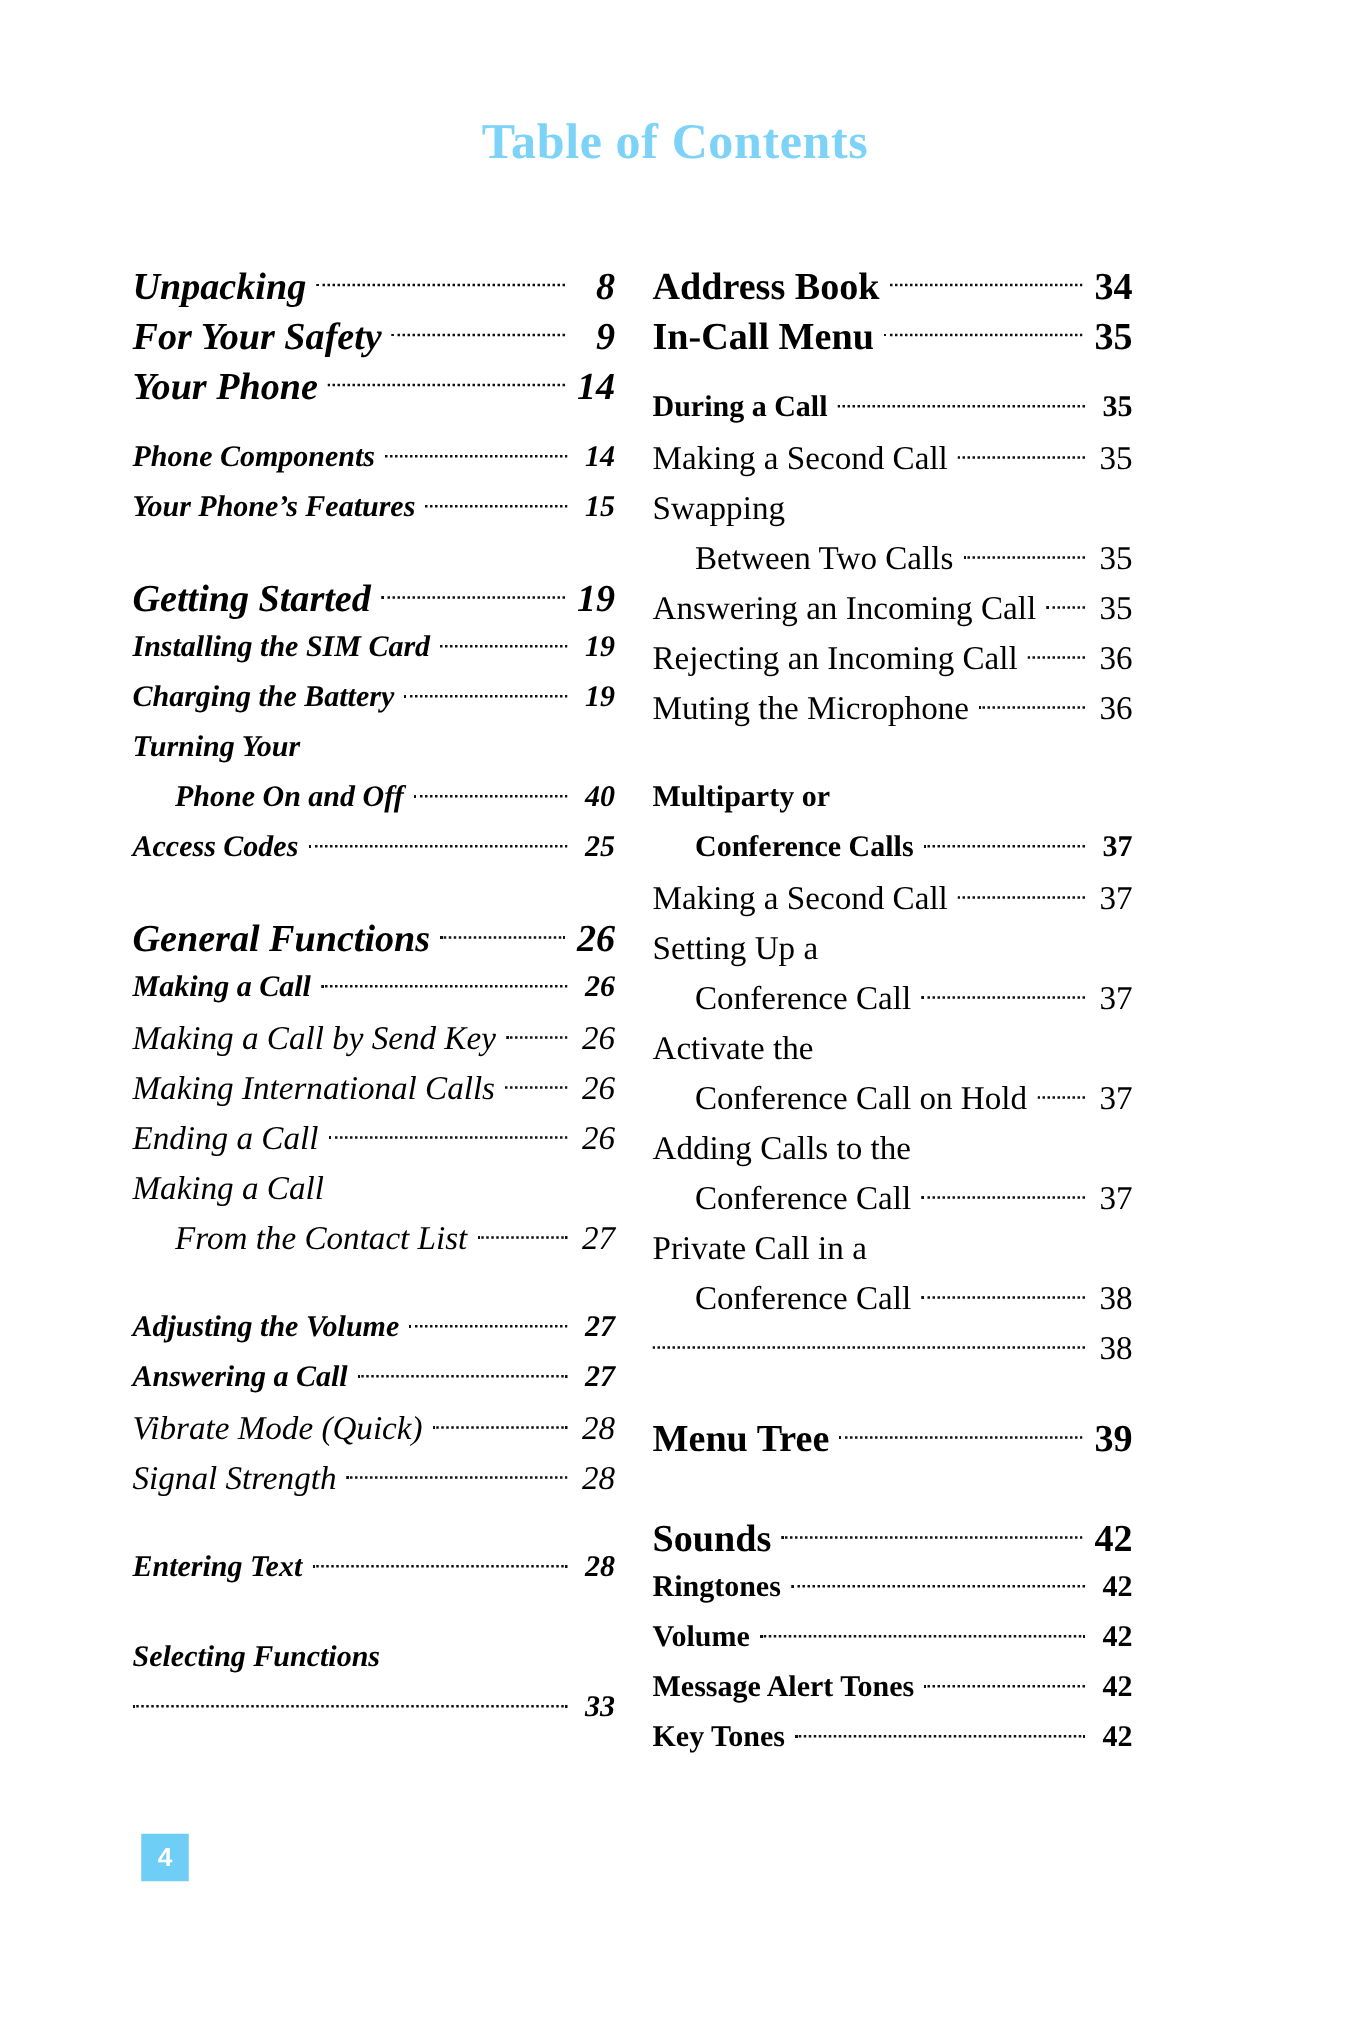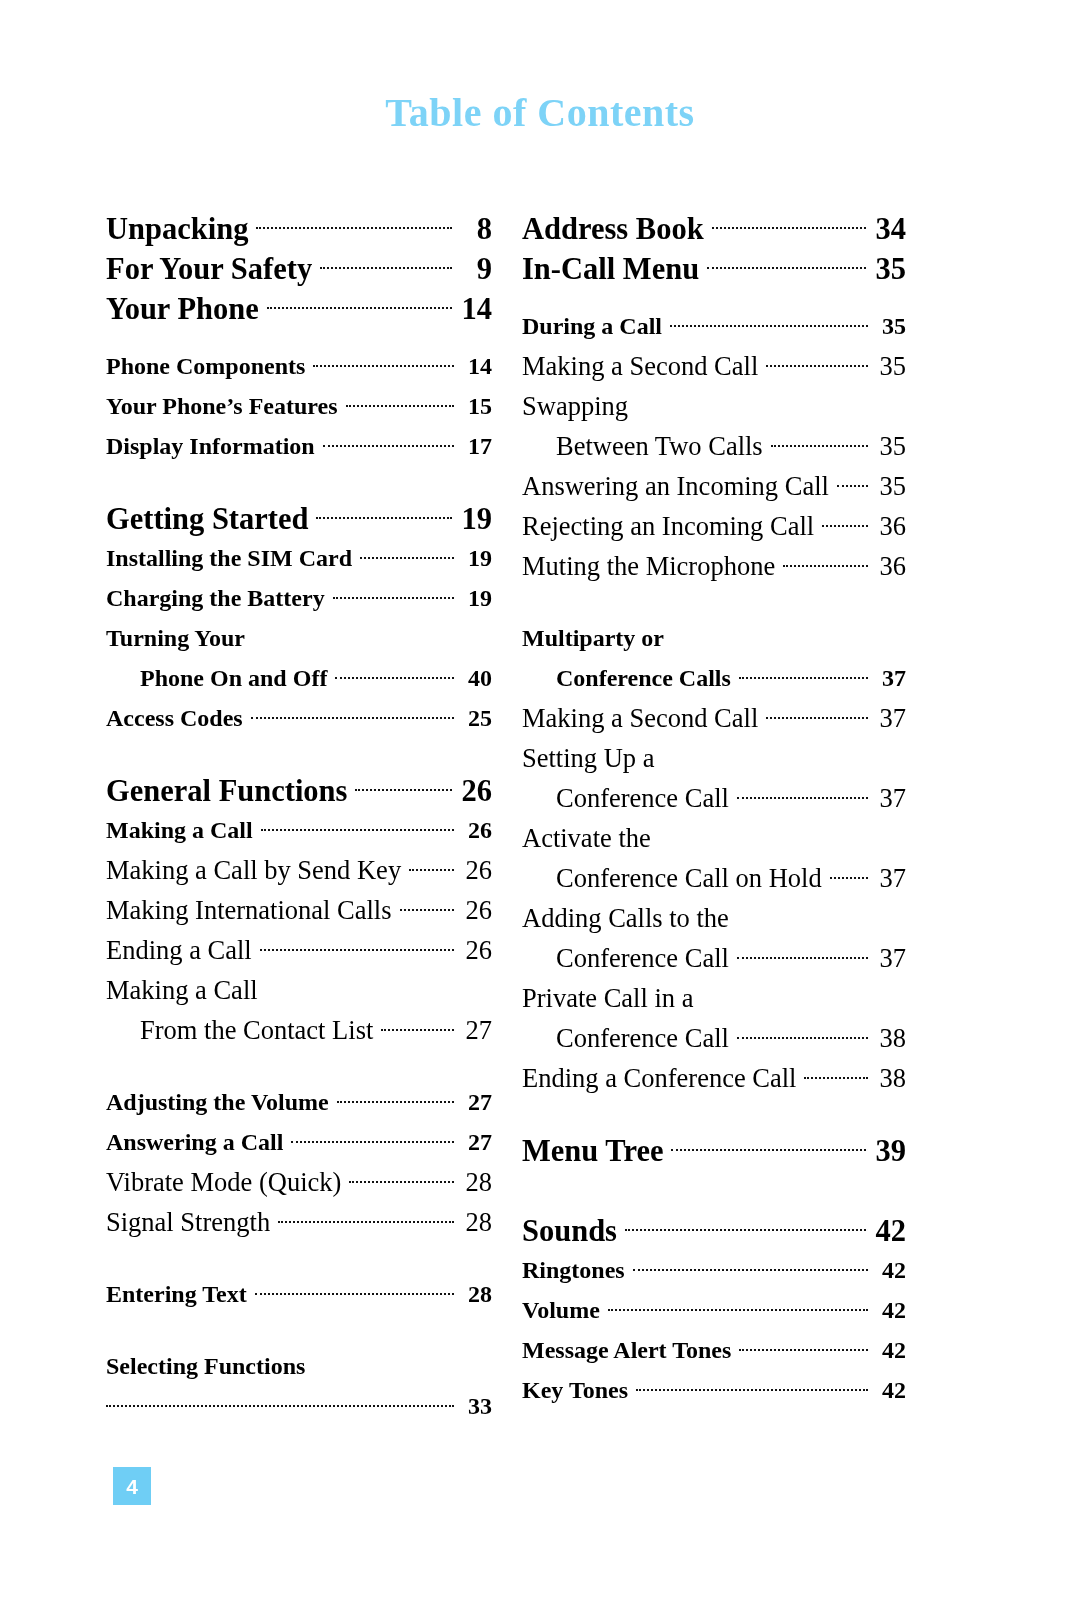--- a/index.html
+++ b/index.html
@@ -38,21 +38,21 @@
   
   .columns {
     position: absolute;
     left: 0; top: 208px;
     width: 1080px;
   }
   .col {
     position: absolute;
     top: 0;
   }
-  .col-left  { left: 106px; width: 386px; }
+  .col-left  { left: 106px; width: 386px; font-style: italic; }
   .col-right { left: 522px; width: 384px; }
 
   
   .entry {
     display: flex;
     align-items: baseline;
     width: 100%;
     white-space: nowrap;
   }
   .entry .label {
@@ -159,25 +159,20 @@
         <div class="entry lvl2">
           <span class="label">Phone Components</span>
           <span class="leader"></span>
           <span class="page">14</span>
         </div>
         <div class="entry lvl2">
           <span class="label">Your Phone’s Features</span>
           <span class="leader"></span>
           <span class="page">15</span>
         </div>
-        <div class="entry lvl2">
-          <span class="label">Display Information</span>
-          <span class="leader"></span>
-          <span class="page">17</span>
-        </div>
         <div class="gap-md"></div>
         <div class="entry lvl1">
           <span class="label">Getting Started</span>
           <span class="leader"></span>
           <span class="page">19</span>
         </div>
         <div class="entry lvl2">
           <span class="label">Installing the SIM Card</span>
           <span class="leader"></span>
           <span class="page">19</span>
@@ -355,21 +350,20 @@
         </div>
         <div class="entry lvl3 noleader">
           <span class="label">Private Call in a</span>
         </div>
         <div class="entry lvl3 indent">
           <span class="label">Conference Call</span>
           <span class="leader"></span>
           <span class="page">38</span>
         </div>
         <div class="entry lvl3">
-          <span class="label">Ending a Conference Call</span>
           <span class="leader"></span>
           <span class="page">38</span>
         </div>
         <div class="gap-md"></div>
         <div class="entry lvl1">
           <span class="label">Menu Tree</span>
           <span class="leader"></span>
           <span class="page">39</span>
         </div>
         <div class="gap-lg"></div>

